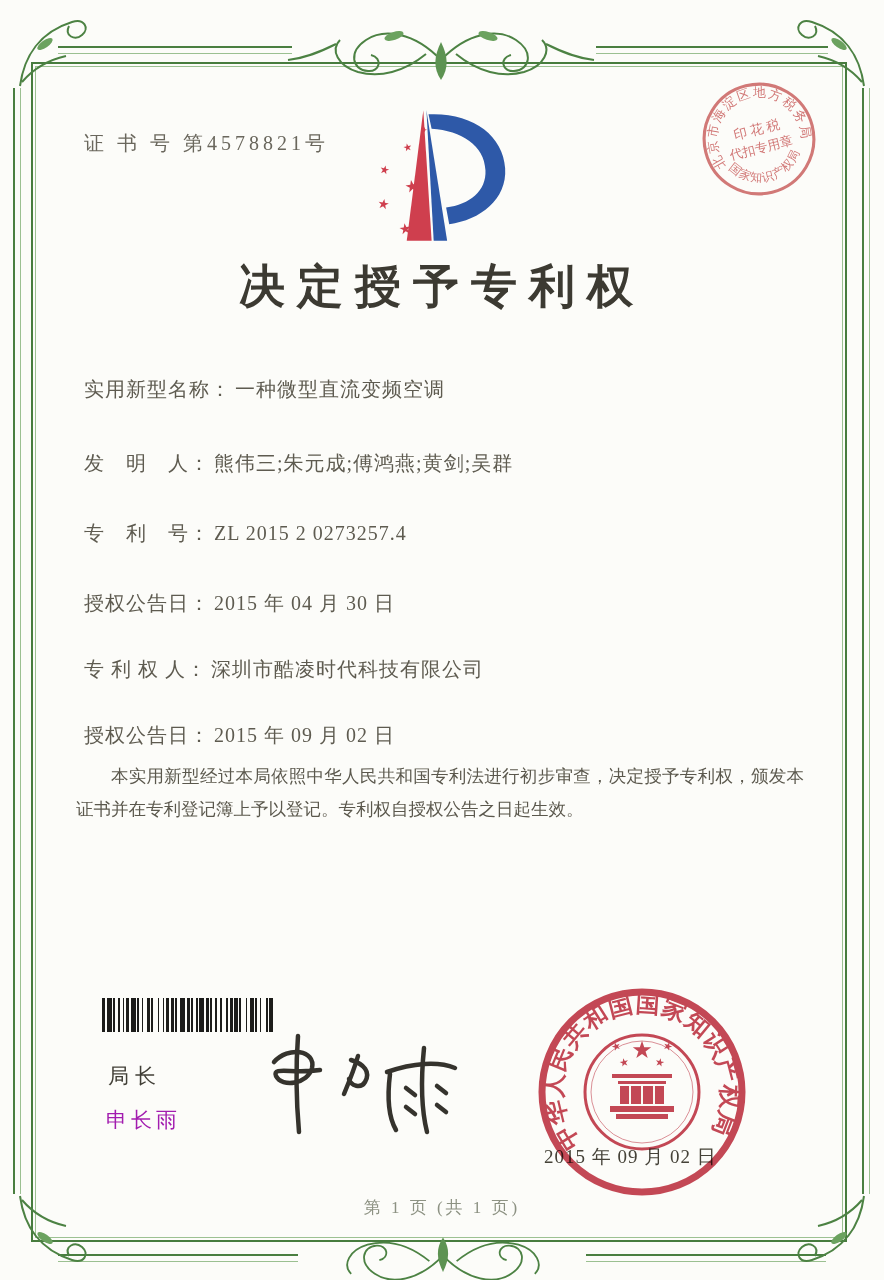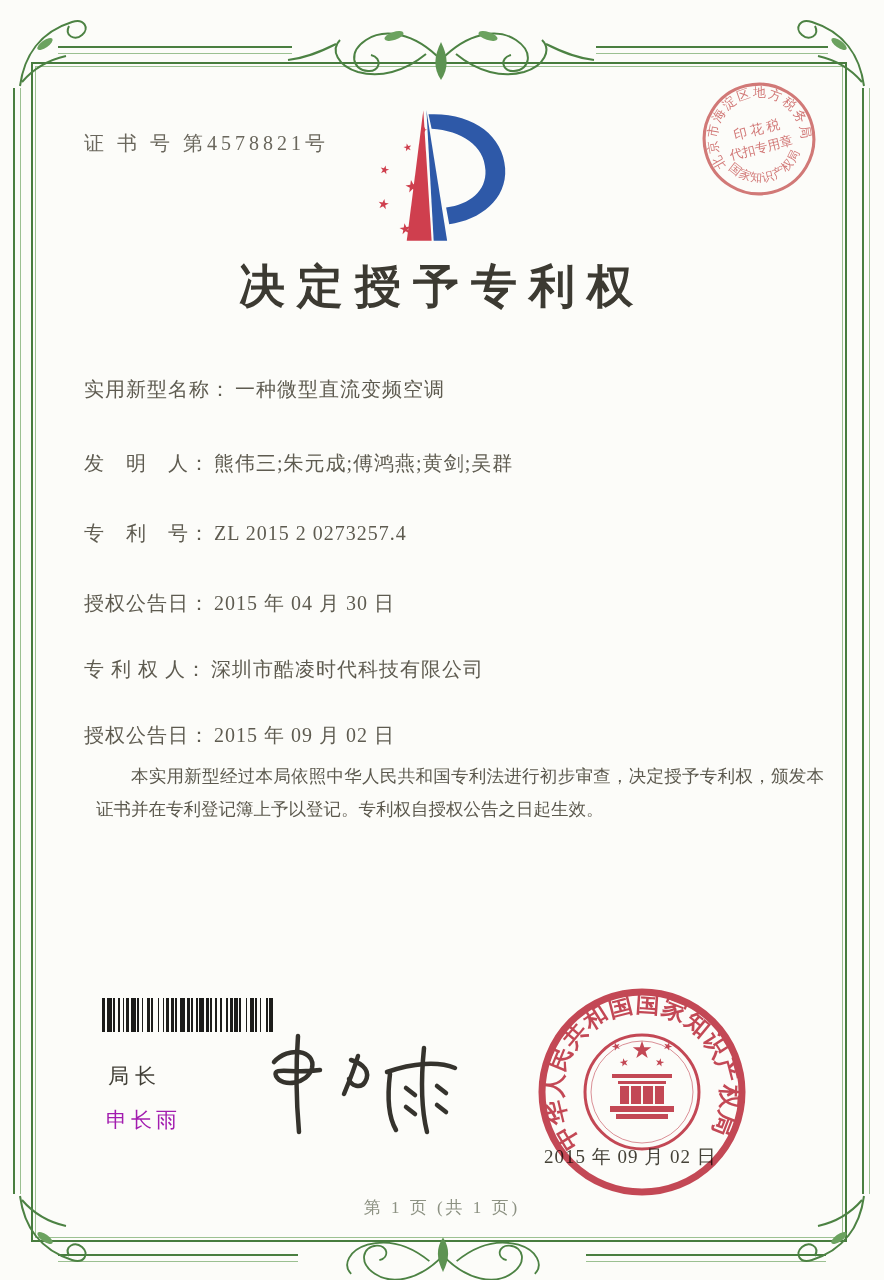--- a/index.html
+++ b/index.html
@@ -18,21 +18,21 @@
   .vline{width:5px;border-left:2px solid #4a7f41;border-right:1px solid #9bc091;}
   .ornament{position:absolute;}
   
   .cert-no{position:absolute;left:84px;top:130px;font-size:20px;letter-spacing:4px;color:#6a675d;}
   .title{position:absolute;left:0;top:256px;width:100%;text-align:center;
     font-size:46px;font-weight:700;letter-spacing:12px;color:#3c3a32;margin:0;}
   .fields{position:absolute;left:84px;top:370px;width:720px;}
   .field-row{position:absolute;left:0;font-size:20px;letter-spacing:1px;color:#5e5b50;white-space:nowrap;text-align:right;}
   .field-row .fvalue{margin-left:4px;}
   .paras{position:absolute;left:76px;top:760px;width:728px;font-size:17.5px;
-    line-height:1.86;text-align:justify;color:#5b584d;margin-left:20px;}
+    line-height:1.86;text-align:justify;color:#5b584d;}
   .paras p{margin:0 0 3px 0;text-indent:2em;}
   
   .barcode{position:absolute;left:102px;top:998px;width:240px;height:34px;font-size:0;}
   .barcode span{display:inline-block;height:100%;}
   .director-label{position:absolute;left:108px;top:1062px;font-size:21px;letter-spacing:6px;color:#403e36;}
   .director-name{position:absolute;left:106px;top:1106px;font-size:21px;letter-spacing:4px;color:#a21caf;}
   .signature{position:absolute;left:238px;top:1028px;}
   .seal-date{position:absolute;left:544px;top:1144px;width:200px;font-size:19px;
     letter-spacing:1px;color:#454238;z-index:1;white-space:nowrap;}
   .big-seal{position:absolute;left:536px;top:986px;z-index:2;mix-blend-mode:multiply;opacity:.93;}

